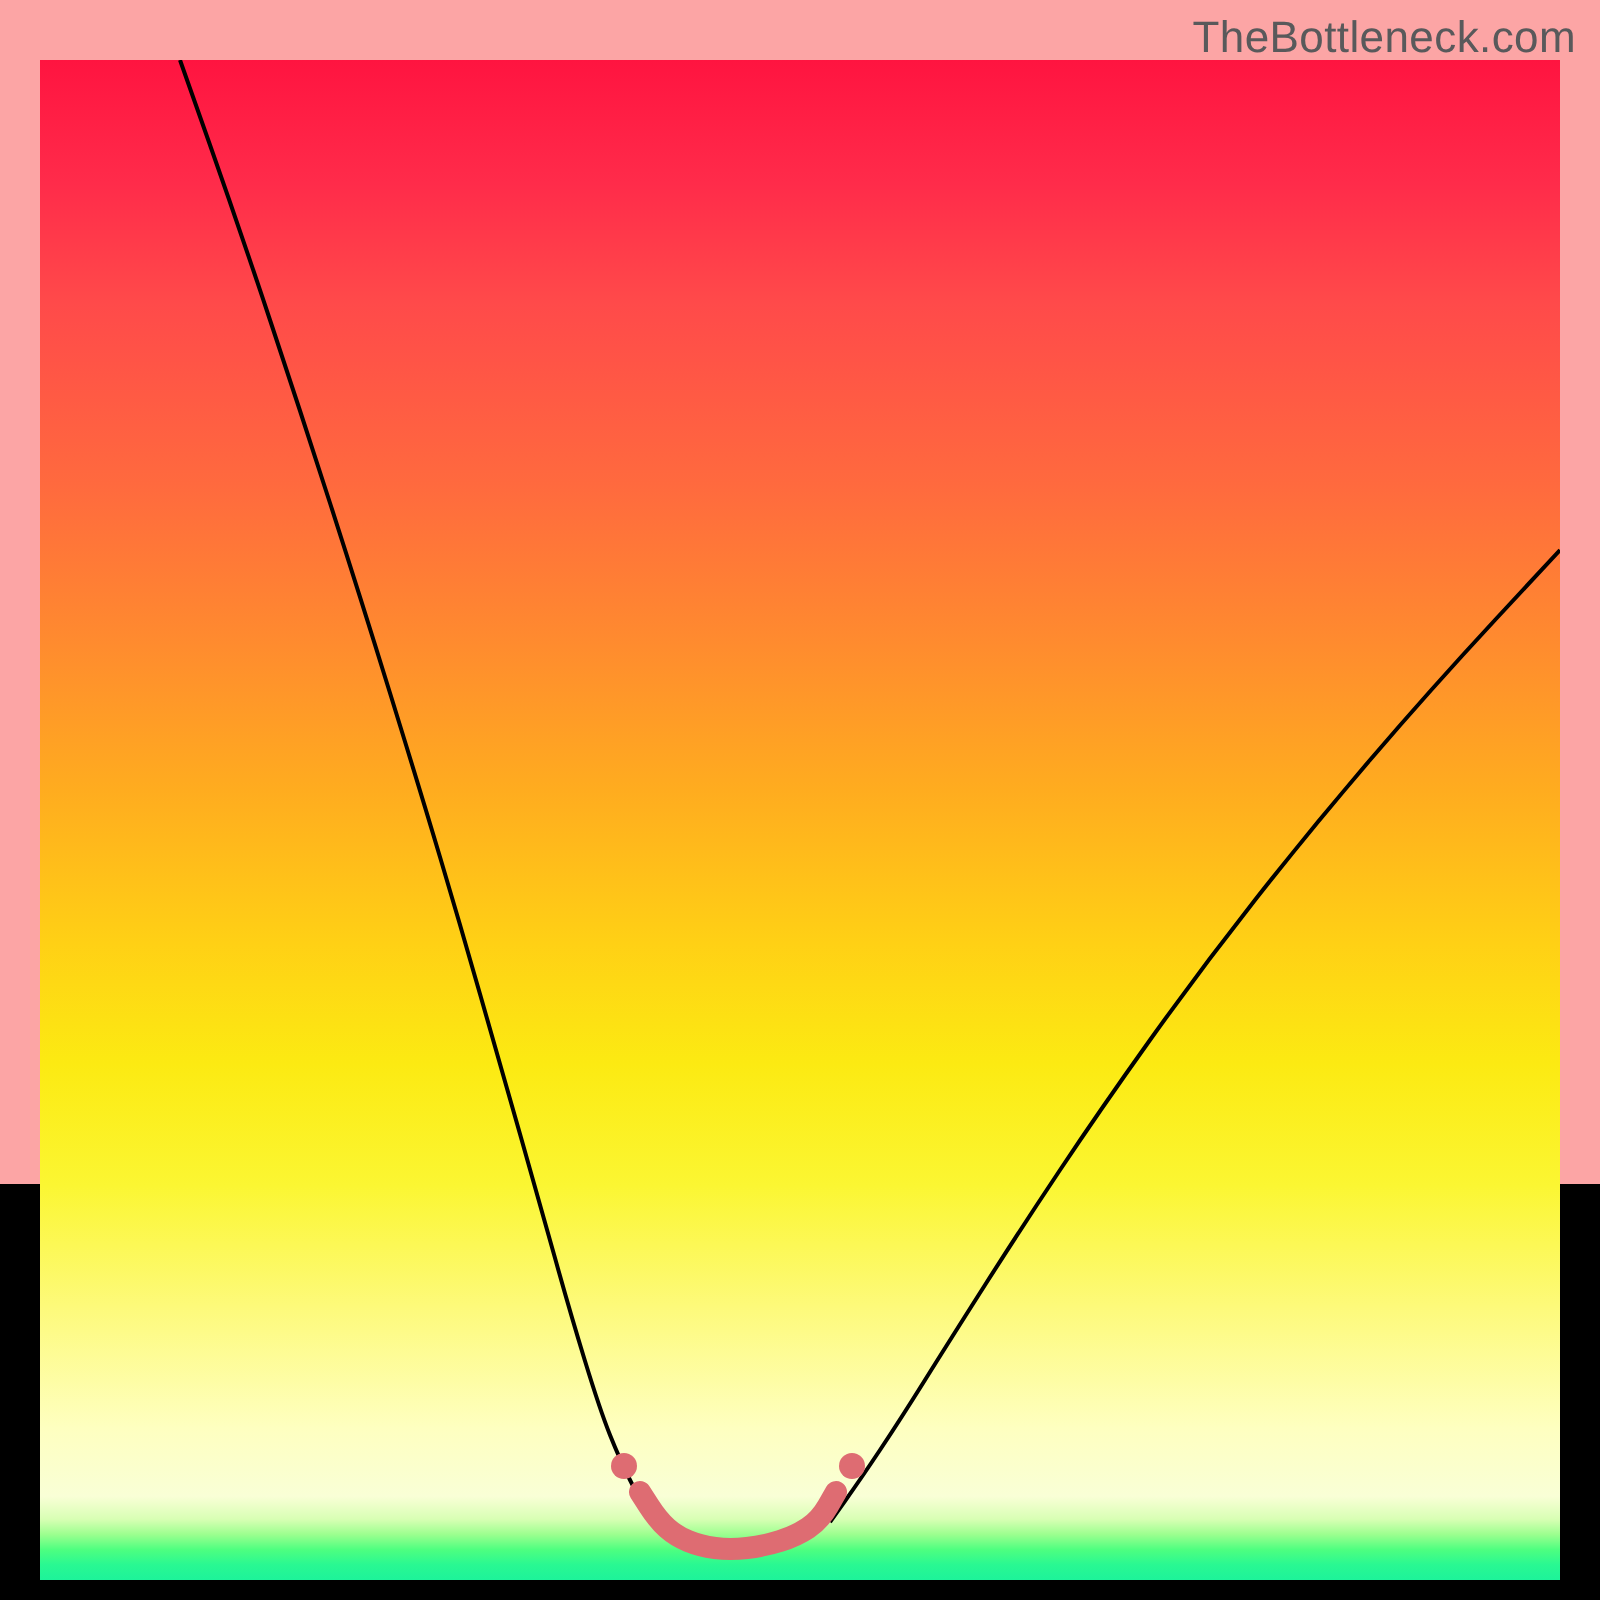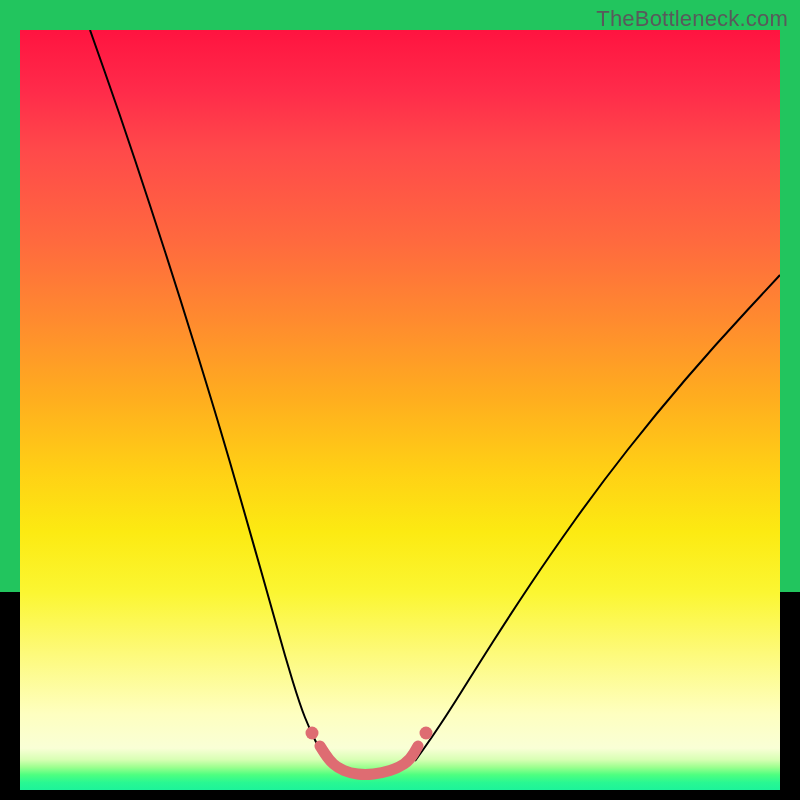--- a/index.html
+++ b/index.html
@@ -7,21 +7,21 @@
     padding: 0;
     width: 800px;
     height: 800px;
     background: #000;
     overflow: hidden;
   }
   .frame {
     position: relative;
     width: 800px;
     height: 592px;
-    background: #22c55e;
+    background: #fca5a5;
   }
   .watermark {
     position: absolute;
     top: 6px;
     right: 12px;
     font-family: Arial, Helvetica, sans-serif;
     font-size: 22px;
     color: #59595b;
     letter-spacing: 0.2px;
     z-index: 10;

